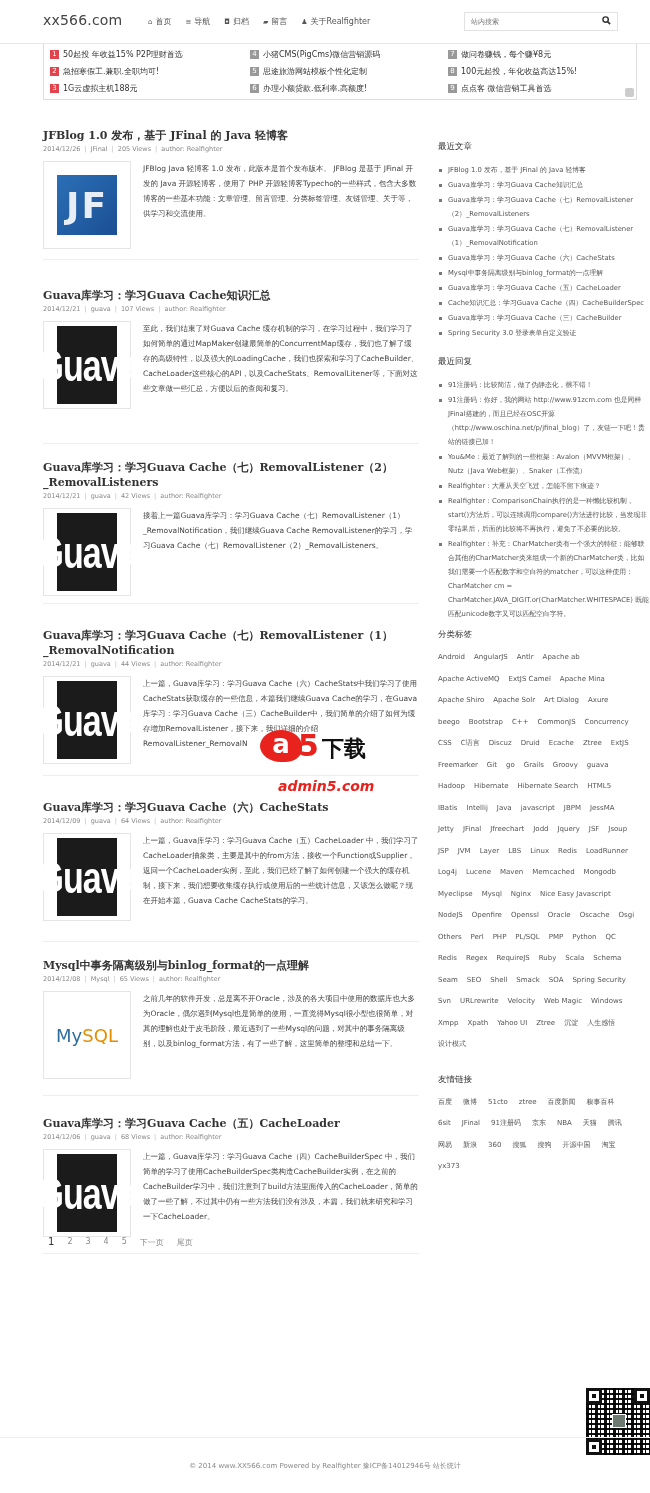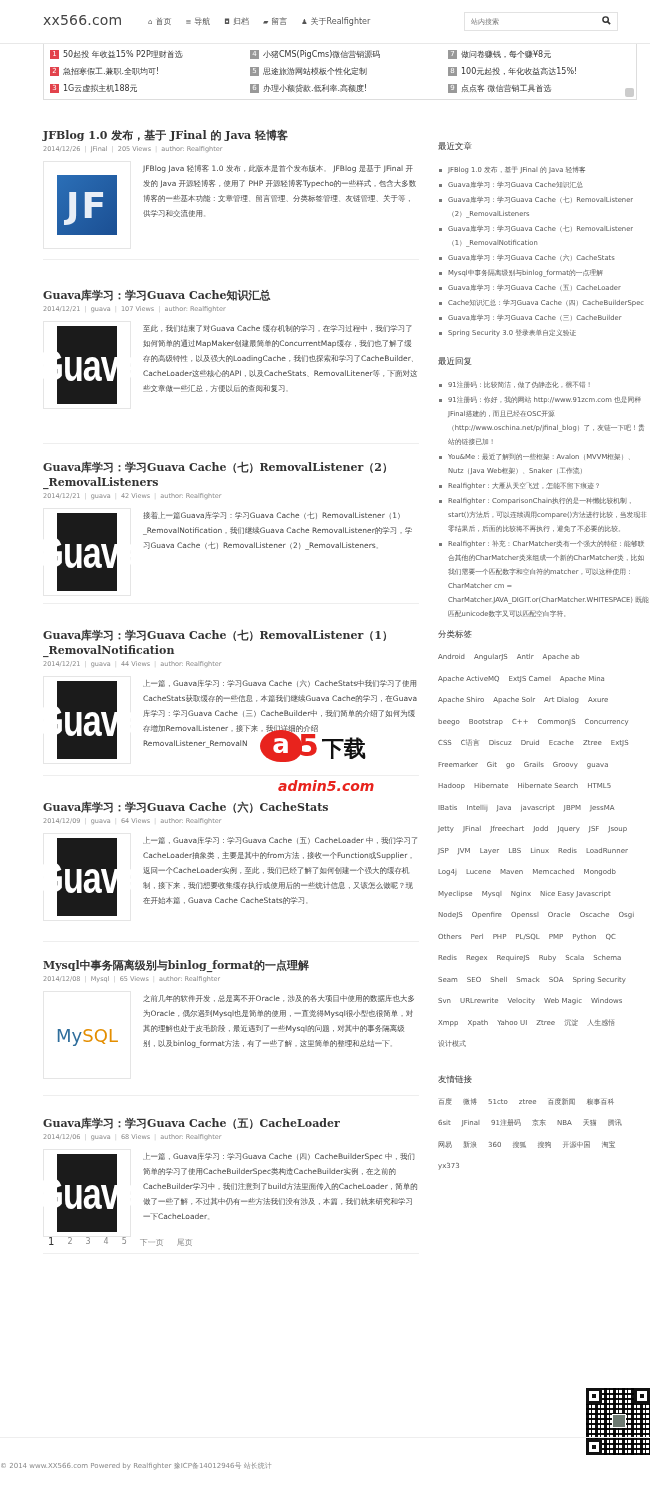--- a/index.html
+++ b/index.html
@@ -45,21 +45,21 @@
 .tags span{line-height:13.5px}
 .links{display:flex;flex-wrap:wrap;column-gap:11px;row-gap:8px;font-size:7px;color:#555;width:200px}
 .links span{line-height:13.5px}
 .qr{position:absolute;left:586px;top:1388px;width:64px;height:67px;background:
 repeating-linear-gradient(90deg,#111 0 3px,#fff 3px 5px,#111 5px 6px,#fff 6px 9px),
 repeating-linear-gradient(0deg,#111 0 2px,#fff 2px 5px);background-blend-mode:multiply}
 .qr .fin{position:absolute;width:16px;height:16px;border:3px solid #111;background:#fff}
 .qr .fin:after{content:"";position:absolute;left:3px;top:3px;width:4px;height:4px;background:#111}
 .qr .center{position:absolute;left:26px;top:26px;width:14px;height:14px;background:#6d7a72;border:1px solid #fff}
 .footer-line{position:absolute;left:0;top:1437px;width:650px;border-top:1px solid #eee}
-.footer{position:absolute;left:0;top:1461px;width:650px;font-size:7px;color:#888}
+.footer{position:absolute;left:0;top:1461px;width:650px;text-align:center;font-size:7px;color:#888}
 .watermark{position:absolute;left:260px;top:730px;width:170px;height:50px}
 .wm-a{position:absolute;left:0;top:0;width:42px;height:32px;background:#e8231d;border-radius:50% 50% 40% 50%;color:#fff;font-weight:bold;font-size:26px;line-height:28px;text-align:center;font-family:"DejaVu Sans",sans-serif}
 .wm-5{position:absolute;left:38px;top:-2px;color:#e8231d;font-weight:bold;font-size:30px;font-family:"DejaVu Sans",sans-serif}
 .wm-xz{position:absolute;left:62px;top:4px;color:#111;font-weight:bold;font-size:22px}
 .wm-site{position:absolute;left:18px;top:48px;color:#e8231d;font-weight:bold;font-style:italic;font-size:14px;font-family:"DejaVu Sans",sans-serif}
 </style>
 </head>
 <body>
 
 <div class="header">

